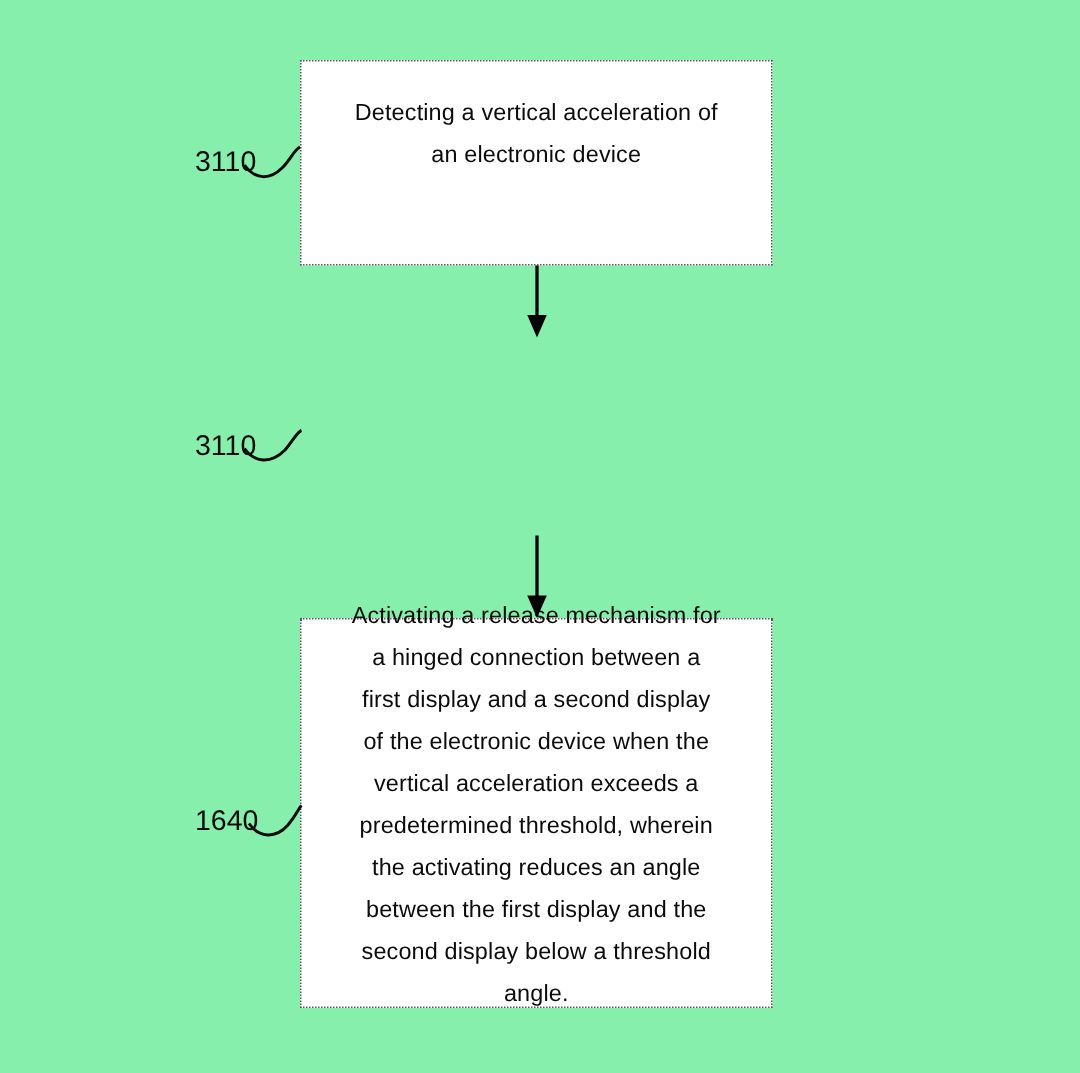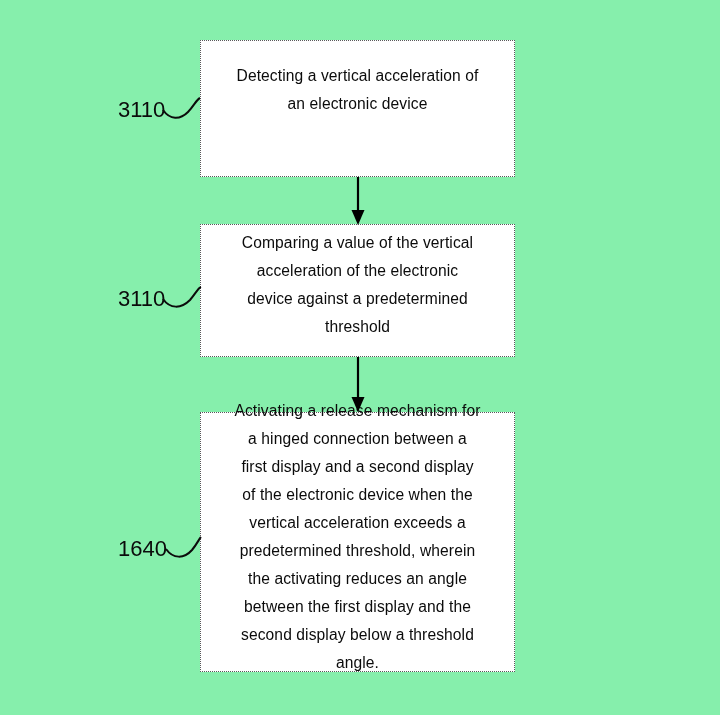--- a/index.html
+++ b/index.html
@@ -44,24 +44,25 @@
   #node-1 { left: 200px; top: 40px;  width: 315px; height: 137px; }
   #node-1 .node-text { margin-bottom: 38px; }
   #node-2 { left: 200px; top: 224px; width: 315px; height: 133px; }
   #node-2 .node-text { margin-bottom: 12px; }
   #node-3 { left: 200px; top: 412px; width: 315px; height: 260px; }
   #node-3 .node-text { margin-bottom: 10px; }
 
   
   .ref-label {
     position: absolute;
-    font-size: 22px;
+    font-size: 19px;
     line-height: 1;
     color: #0b0b0b;
     white-space: nowrap;
+    margin-left: 12px;
   }
   #ref-1 { left: 118px; top: 99px;  }
   #ref-2 { left: 118px; top: 288px; }
   #ref-3 { left: 118px; top: 538px; }
 
   
   #vector-layer {
     position: absolute;
     left: 0;
     top: 0;
@@ -73,26 +74,20 @@
 </head>
 <body>
 
 <div id="figure">
 
   <div class="node" id="node-1">
     <div class="node-text">Detecting a vertical acceleration of
 an electronic device</div>
   </div>
 
-  <div class="node" id="node-2">
-    <div class="node-text">Comparing a value of the vertical
-acceleration of the electronic
-device against a predetermined
-threshold</div>
-  </div>
 
   <div class="node" id="node-3">
     <div class="node-text">Activating a release mechanism for
 a hinged connection between a
 first display and a second display
 of the electronic device when the
 vertical acceleration exceeds a
 predetermined threshold, wherein
 the activating reduces an angle
 between the first display and the

